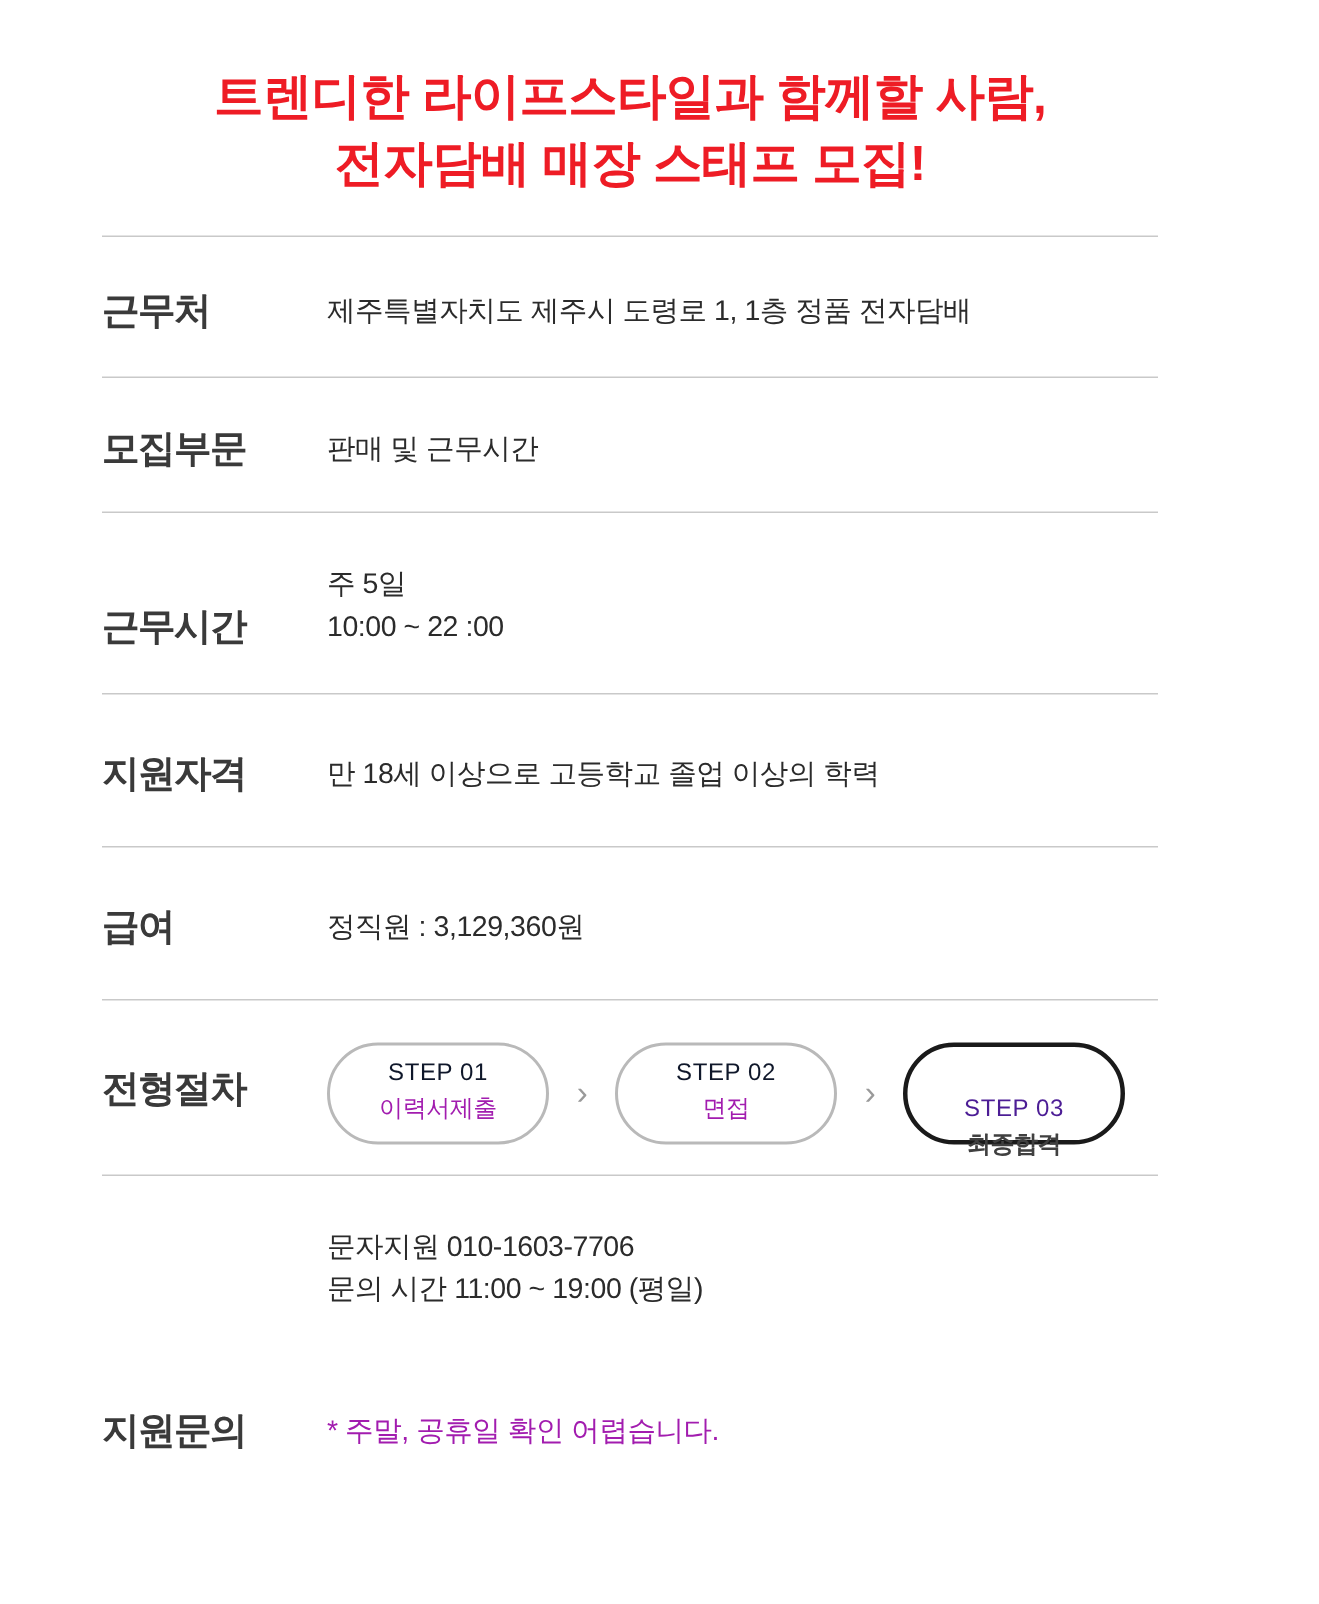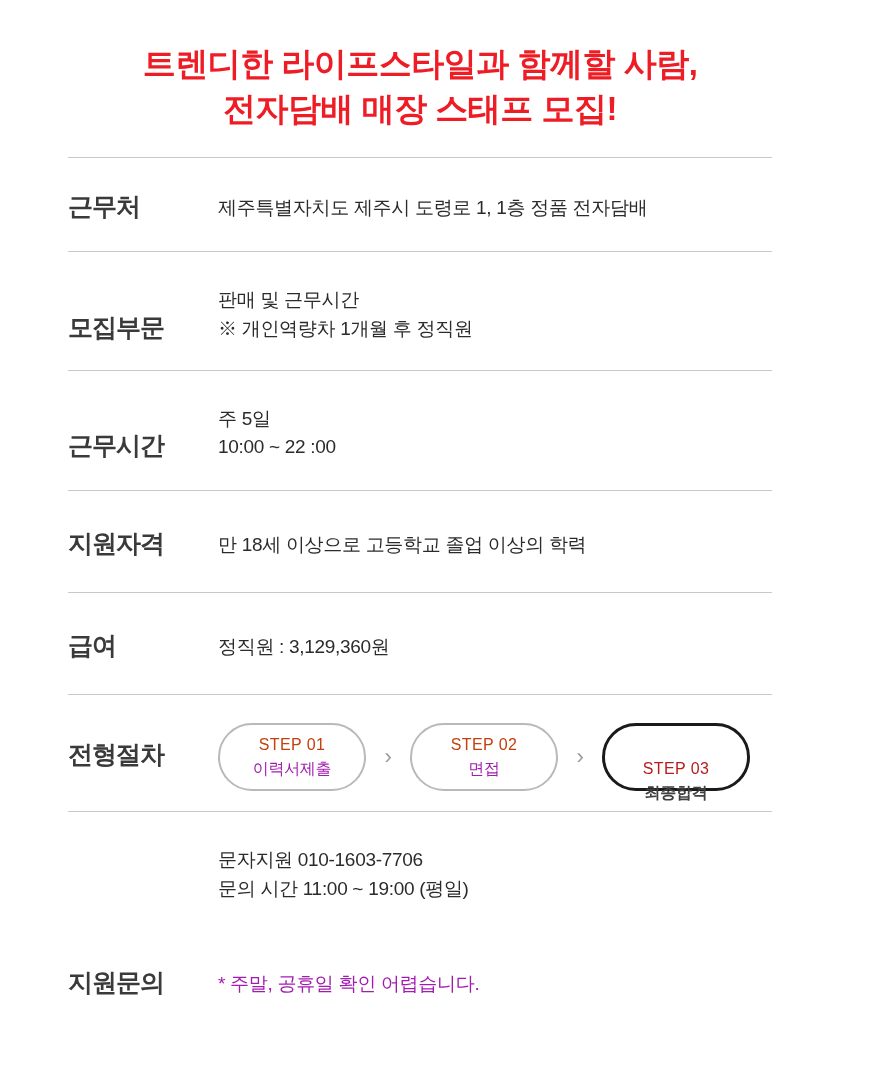--- a/index.html
+++ b/index.html
@@ -101,26 +101,26 @@
     justify-content: center;
     box-sizing: border-box;
     background: #ffffff;
   }
   .step.active {
     border-color: #1a1a1a;
     border-width: 3px;
   }
   .step-top {
     font-size: 16px;
-    color: #c2410c;
+    color: #0f172a;
     letter-spacing: 0.4px;
     line-height: 1.3;
   }
   .step.active .step-top {
-    color: #b91c1c;
+    color: #4c1d95;
     margin-top: 48px;
   }
   .step-bottom {
     font-size: 16px;
     color: #a21caf;
     letter-spacing: -0.3px;
     line-height: 1.35;
     margin-top: 2px;
   }
   .step.active .step-bottom {
@@ -158,21 +158,20 @@
       <div class="row-label">근무처</div>
       <div class="row-value">
         <span class="line">제주특별자치도 제주시 도령로 1, 1층 정품 전자담배</span>
       </div>
     </div>
 
     <div class="row row-position">
       <div class="row-label">모집부문</div>
       <div class="row-value">
         <span class="line">판매 및 근무시간</span>
-        <span class="line">※ 개인역량차 1개월 후 정직원</span>
       </div>
     </div>
 
     <div class="row row-hours">
       <div class="row-label">근무시간</div>
       <div class="row-value">
         <span class="line">주 5일</span>
         <span class="line">10:00 ~ 22 :00</span>
       </div>
     </div>

